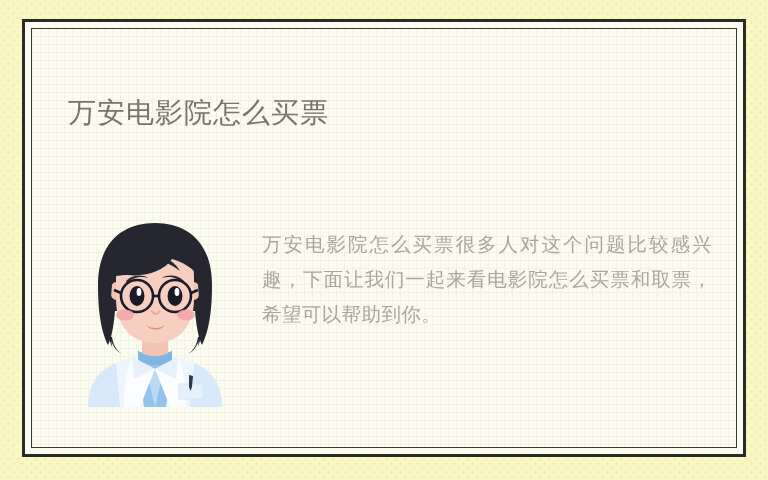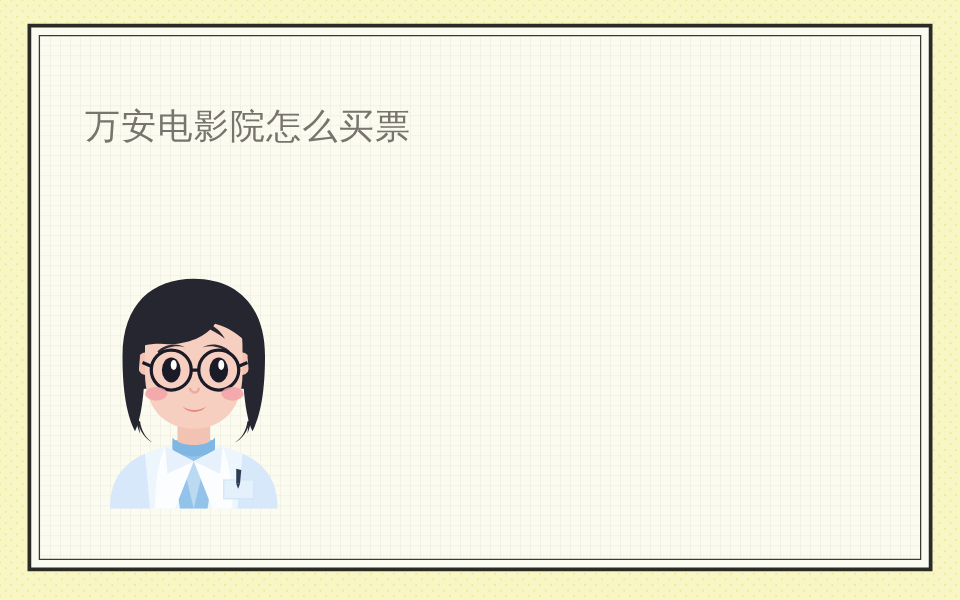--- a/index.html
+++ b/index.html
@@ -53,21 +53,21 @@
       linear-gradient(90deg, rgba(236,236,219,.55) 1px, transparent 1px);
     background-size: 8px 8px, 8px 8px;
     box-sizing: border-box;
     overflow: hidden;
   }
 
   
   #title {
     position: absolute;
     left: 36px;
-    top: 36px;
+    top: 48px;
     font-size: 28px;
     line-height: 34px;
     letter-spacing: 1px;
     color: #76746c;
     font-weight: 500;
     white-space: nowrap;
   }
 
   
   #avatar-wrap {
@@ -166,16 +166,17 @@
 
           <ellipse cx="45" cy="96" rx="9" ry="5.5" fill="#f2a3a8" opacity="0.85"></ellipse>
           <ellipse cx="106" cy="96" rx="9" ry="5.5" fill="#f2a3a8" opacity="0.85"></ellipse>
 
           <path d="M72 92 C74 96 78 96 79 92" stroke="#e8ad9b" stroke-width="2" fill="none" stroke-linecap="round"></path>
 
           <path d="M66 106 C70 112 81 112 85 106 C80 110 71 110 66 106 Z" fill="#e9897f"></path>
         </svg>
       </div>
 
+      <p id="body-copy">万安电影院怎么买票很多人对这个问题比较感兴趣，下面让我们一起来看电影院怎么买票和取票，希望可以帮助到你。</p>
 
     </div>
   </div>
 </div>
 
 </body></html>

